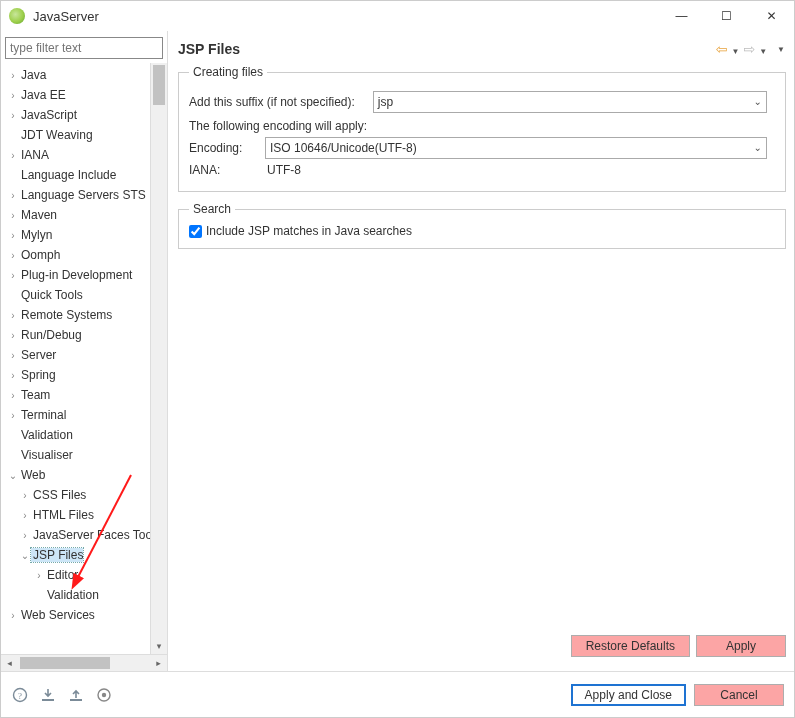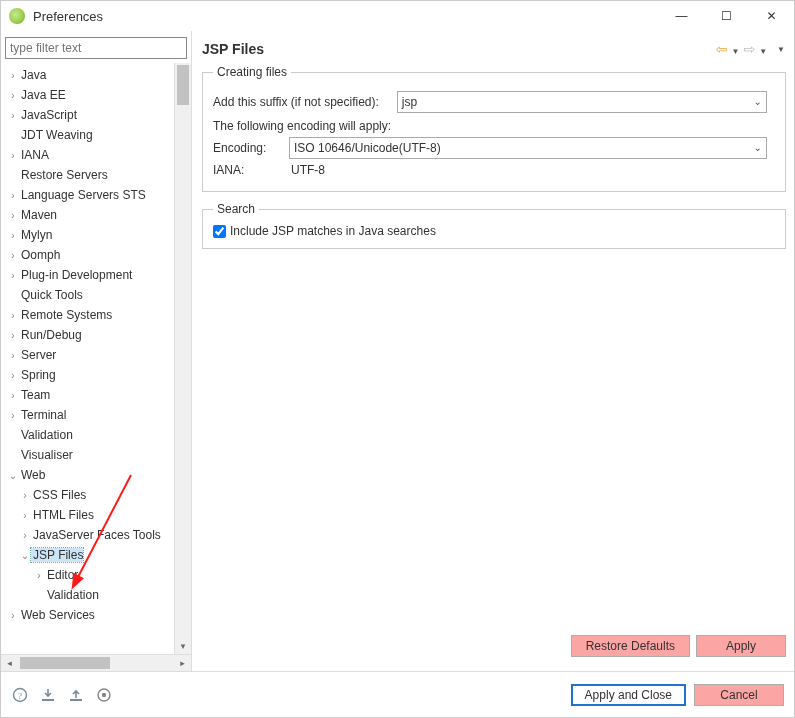--- a/index.html
+++ b/index.html
@@ -39,21 +39,21 @@
   }
 
   
   .body-area {
     display:flex;
     height: 640px;
     position: relative;
   }
   
   .left {
-    width: 190px;
+    width: 166px;
     display:flex;
     flex-direction:column;
     position:relative;
   }
   .filter-wrap { padding: 6px 4px 4px 4px; }
   .filter {
     width: 100%;
     border: 1px solid #888;
     padding: 2px 4px;
     font-size: 12px;
@@ -222,21 +222,21 @@
     font-size:15px;
   }
   .footer .f-spacer { flex:1; }
   .footer-buttons { display:flex; gap:8px; }
 </style>
 </head>
 <body>
 
 <div class="titlebar">
   <div class="t-icon"></div>
-  <div class="t-title">Preferences</div>
+  <div class="t-title">JavaServer</div>
   <div class="t-spacer"></div>
   <div class="win-btn">—</div>
   <div class="win-btn">☐</div>
   <div class="win-btn close">✕</div>
 </div>
 
 <div class="body-area">
 
   <div class="left">
     <div class="filter-wrap">
@@ -259,21 +259,21 @@
           <div class="tree-row indent-1">
             <span class="tw"></span>
             <span class="lbl">JDT Weaving</span>
           </div>
           <div class="tree-row indent-1">
             <span class="tw">›</span>
             <span class="lbl">IANA</span>
           </div>
           <div class="tree-row indent-1">
             <span class="tw"></span>
-            <span class="lbl">Restore Servers</span>
+            <span class="lbl">Language Include</span>
           </div>
           <div class="tree-row indent-1">
             <span class="tw">›</span>
             <span class="lbl">Language Servers STS</span>
           </div>
           <div class="tree-row indent-1">
             <span class="tw">›</span>
             <span class="lbl">Maven</span>
           </div>
           <div class="tree-row indent-1">

